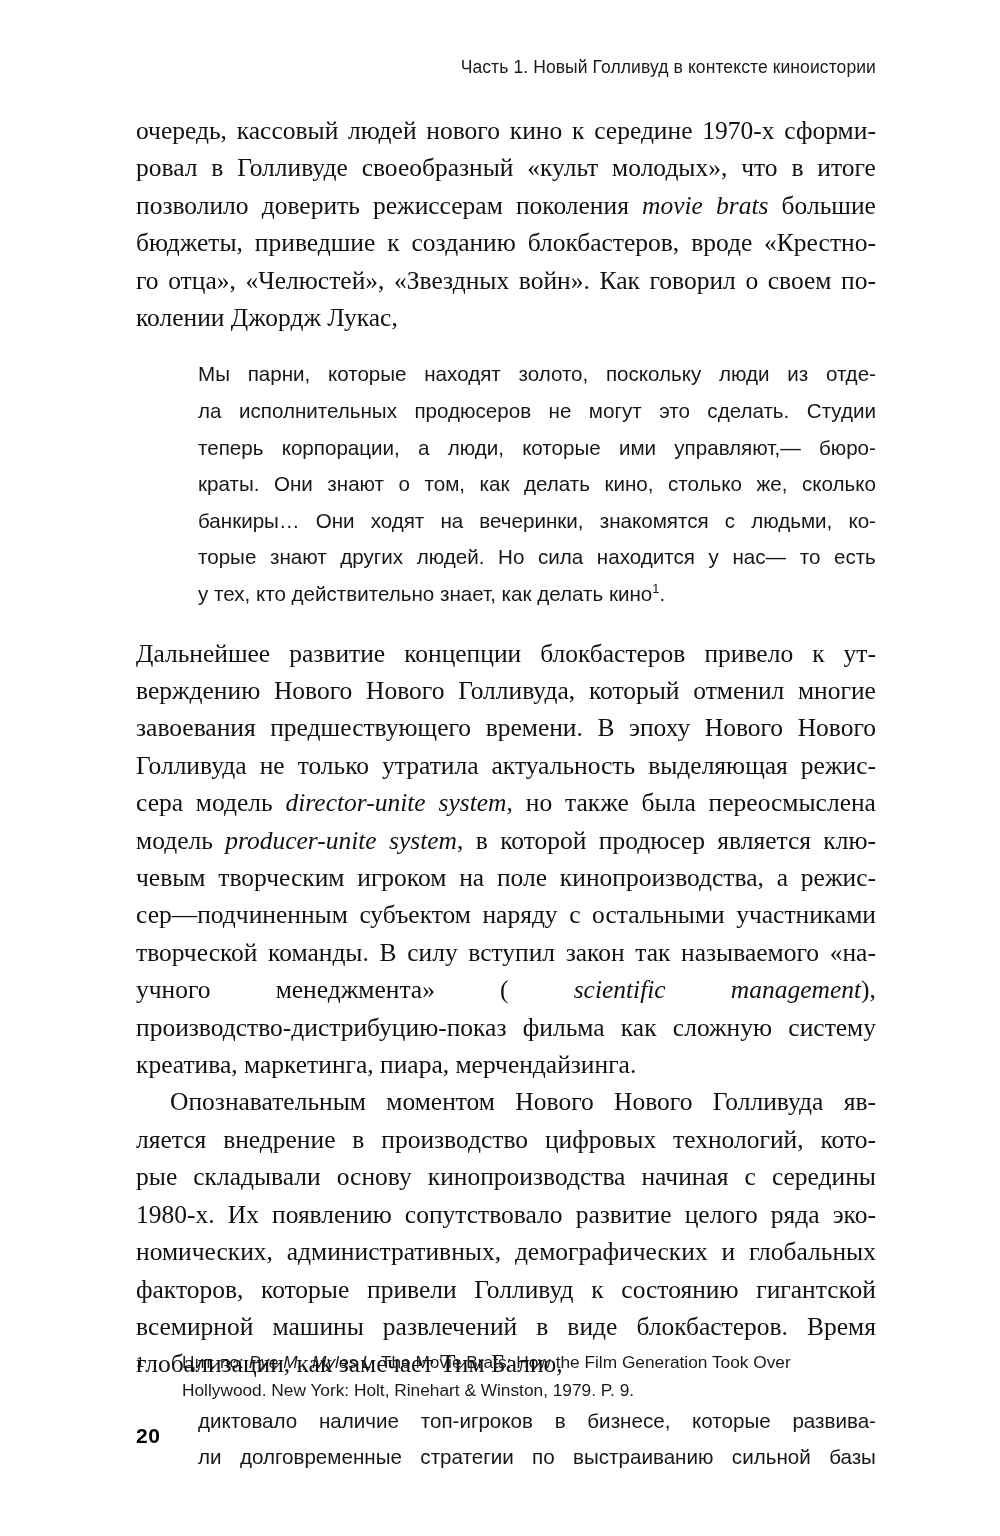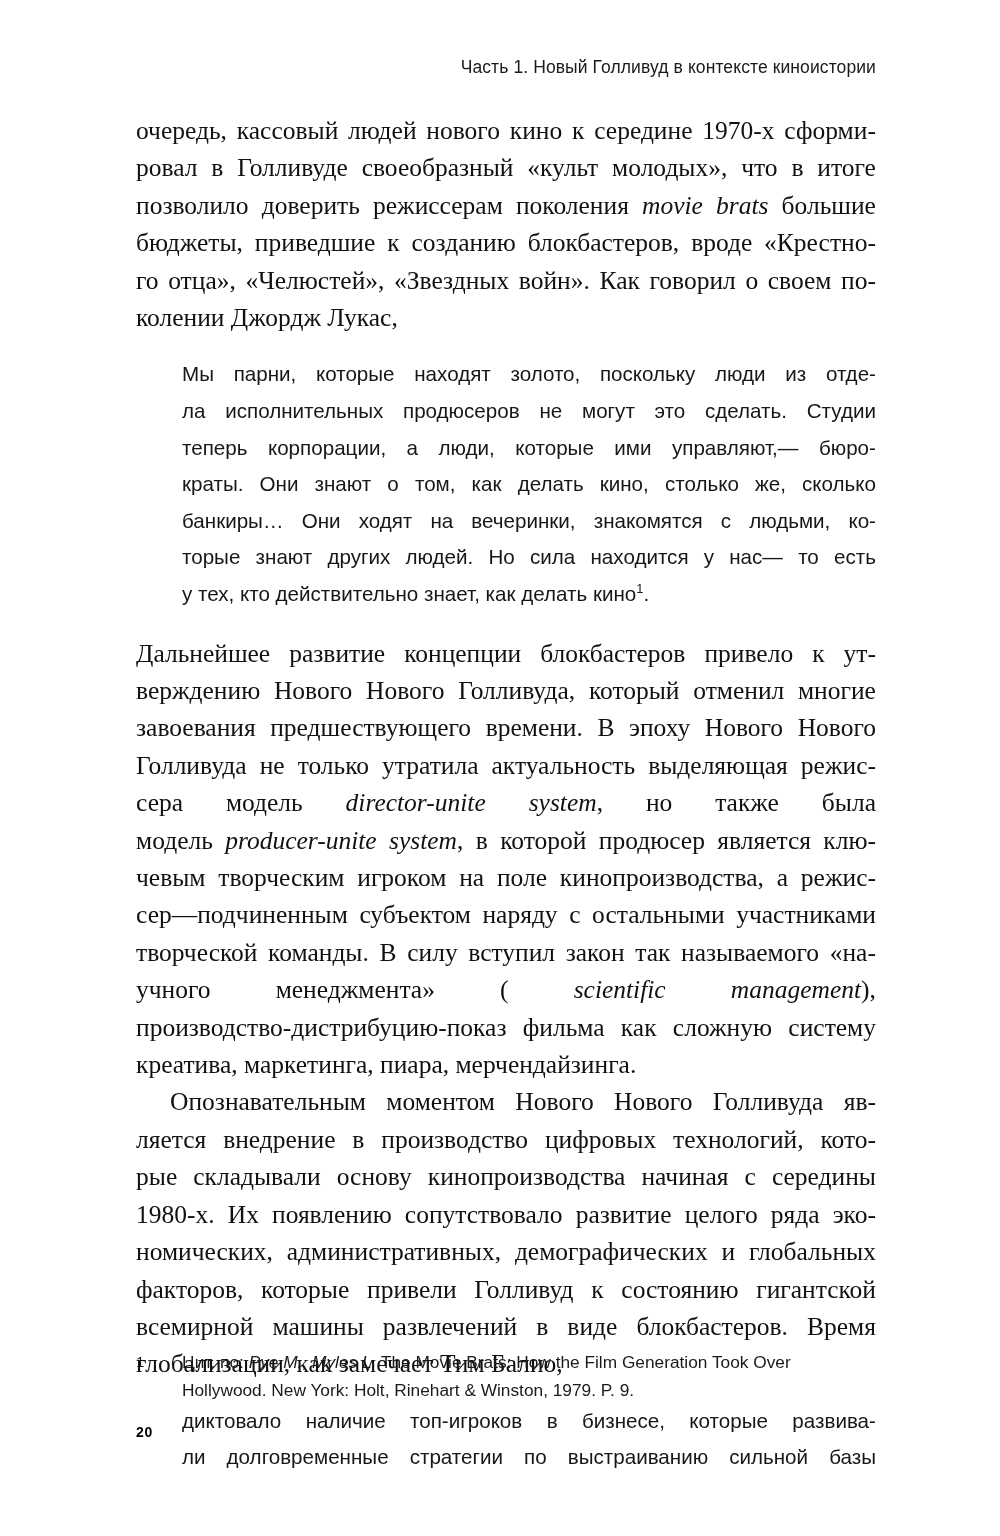--- a/index.html
+++ b/index.html
@@ -71,20 +71,21 @@
     font-family: "Liberation Sans", sans-serif;
     font-size: 20.6px;
     line-height: 36.6px;
     color: #171717;
     margin: 0;
     padding-left: 46px;
   }
   .quote .ln {
     display: block;
     white-space: nowrap;
+    margin-left: 16px;
   }
   .quote .ln.j {
     display: flex;
     justify-content: space-between;
   }
   .quote .ln.j > span.w {
     white-space: pre;
   }
   sup.fn-ref {
     font-size: 0.62em;
@@ -126,21 +127,21 @@
     font-style: italic;
   }
 
   
   .folio {
     position: absolute;
     left: 136px;
     top: 1424px;
     font-family: "Liberation Sans", sans-serif;
     font-weight: bold;
-    font-size: 14px;
+    font-size: 21px;
     letter-spacing: 0.6px;
     color: #000000;
   }
 </style>
 </head>
 <body>
 
 <div class="page">
 
   <div class="running-head">Часть 1. Новый Голливуд в контексте киноистории</div>
@@ -317,20 +318,21 @@
           <span class="w">режис-</span>
         </span>
       <span class="ln j">
           <span class="w">сера</span>
           <span class="w">модель</span>
           <span class="w"><em class="lat">director-unite</em></span>
           <span class="w"><em class="lat">system</em>,</span>
           <span class="w">но</span>
           <span class="w">также</span>
           <span class="w">была</span>
+          <span class="w">переосмыслена</span>
         </span>
       <span class="ln j">
           <span class="w">модель</span>
           <span class="w"><em class="lat">producer-unite</em></span>
           <span class="w"><em class="lat">system</em>,</span>
           <span class="w">в</span>
           <span class="w">которой</span>
           <span class="w">продюсер</span>
           <span class="w">является</span>
           <span class="w">клю-</span>

